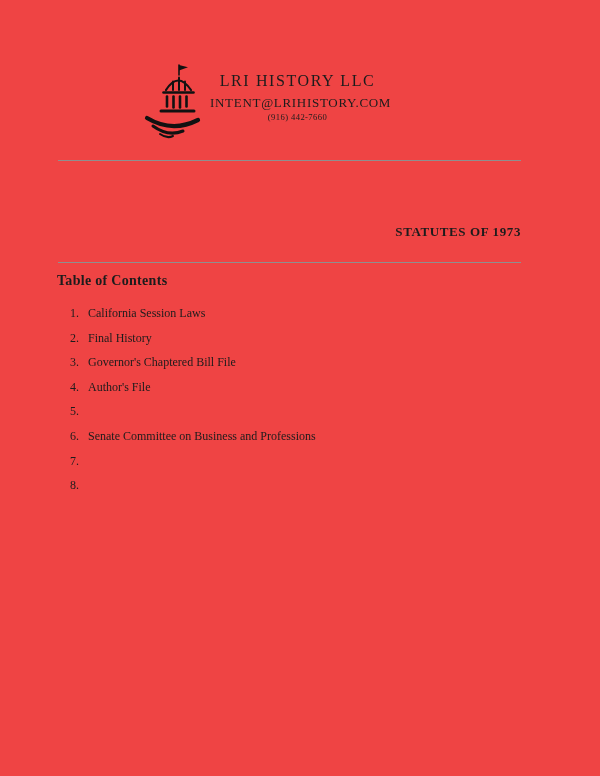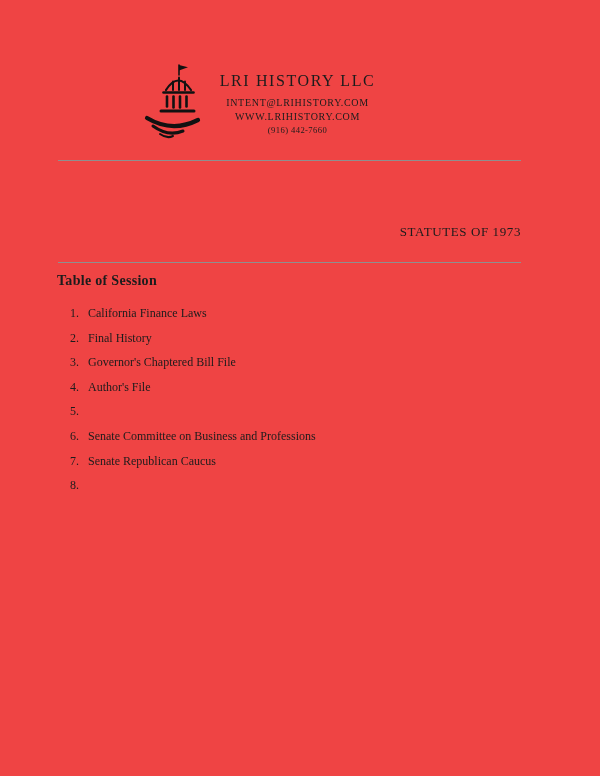--- a/index.html
+++ b/index.html
@@ -21,37 +21,37 @@
   }
   .header-text {
     position:absolute; left:210px; top:72px; width:175px;
     text-align:center;
   }
   .company-name {
     font-size:16px; letter-spacing:1.6px;
     margin-bottom:6px; white-space:nowrap;
   }
   .contact-line {
-    font-size:10px; letter-spacing:.7px; line-height:13.5px;
+    font-size:13px; letter-spacing:.7px; line-height:13.5px;
     white-space:nowrap;
   }
   .phone-line { font-size:8.6px; letter-spacing:.4px; line-height:14px;text-align:center; }
 
   
   .rule {
     position:absolute; left:58px; right:79px;
     border-top:1px solid #8f8f8f; height:0;
   }
   .rule-top { top:160px; }
   .rule-mid { top:262px; }
 
   
   .reference {
     position:absolute; right:79px; top:177px;
-    text-align:right; font-weight:normal;
+    text-align:right; font-weight:bold;
     font-size:13px; letter-spacing:.6px; line-height:22px;
     white-space:pre;
   }
 
   
   .toc-title {
     position:absolute; left:57px; top:273px;
     font-weight:bold; font-size:14px; letter-spacing:.3px;
   }
   .toc-list {
@@ -96,38 +96,37 @@
 
       <path d="M9 58 Q34 73 60 60" stroke-width="4.2"></path>
       <path d="M15 66 Q30 77 45 71" stroke-width="3"></path>
       <path d="M22 74 q7 5 13 2" stroke-width="2"></path>
     </svg>
   </div>
 
   <div class="header-text">
     <div class="company-name">LRI HISTORY LLC</div>
     <div class="contact-line">INTENT@LRIHISTORY.COM</div>
-    <div class="contact-line">WWW.LRIHISTORY.COM</div>
     <div class="phone-line">(916) 442-7660</div>
   </div>
 
   <div class="rule rule-top"></div>
 
   <div class="reference">
     <div>STATUTES OF 1973</div>
   </div>
 
   <div class="rule rule-mid"></div>
 
-  <div class="toc-title">Table of Session</div>
+  <div class="toc-title">Table of Contents</div>
 
   <ul class="toc-list">
     <li class="toc-item">
       <span class="toc-num">1.</span>
-      <span class="toc-label">California Finance Laws</span>
+      <span class="toc-label">California Session Laws</span>
     </li>
     <li class="toc-item">
       <span class="toc-num">2.</span>
       <span class="toc-label">Final History</span>
     </li>
     <li class="toc-item">
       <span class="toc-num">3.</span>
       <span class="toc-label">Governor's Chaptered Bill File</span>
     </li>
     <li class="toc-item">
@@ -136,20 +135,19 @@
     </li>
     <li class="toc-item">
       <span class="toc-num">5.</span>
     </li>
     <li class="toc-item">
       <span class="toc-num">6.</span>
       <span class="toc-label">Senate Committee on Business and Professions</span>
     </li>
     <li class="toc-item">
       <span class="toc-num">7.</span>
-      <span class="toc-label">Senate Republican Caucus</span>
     </li>
     <li class="toc-item">
       <span class="toc-num">8.</span>
     </li>
   </ul>
 
 </div>
 
 </body></html>

